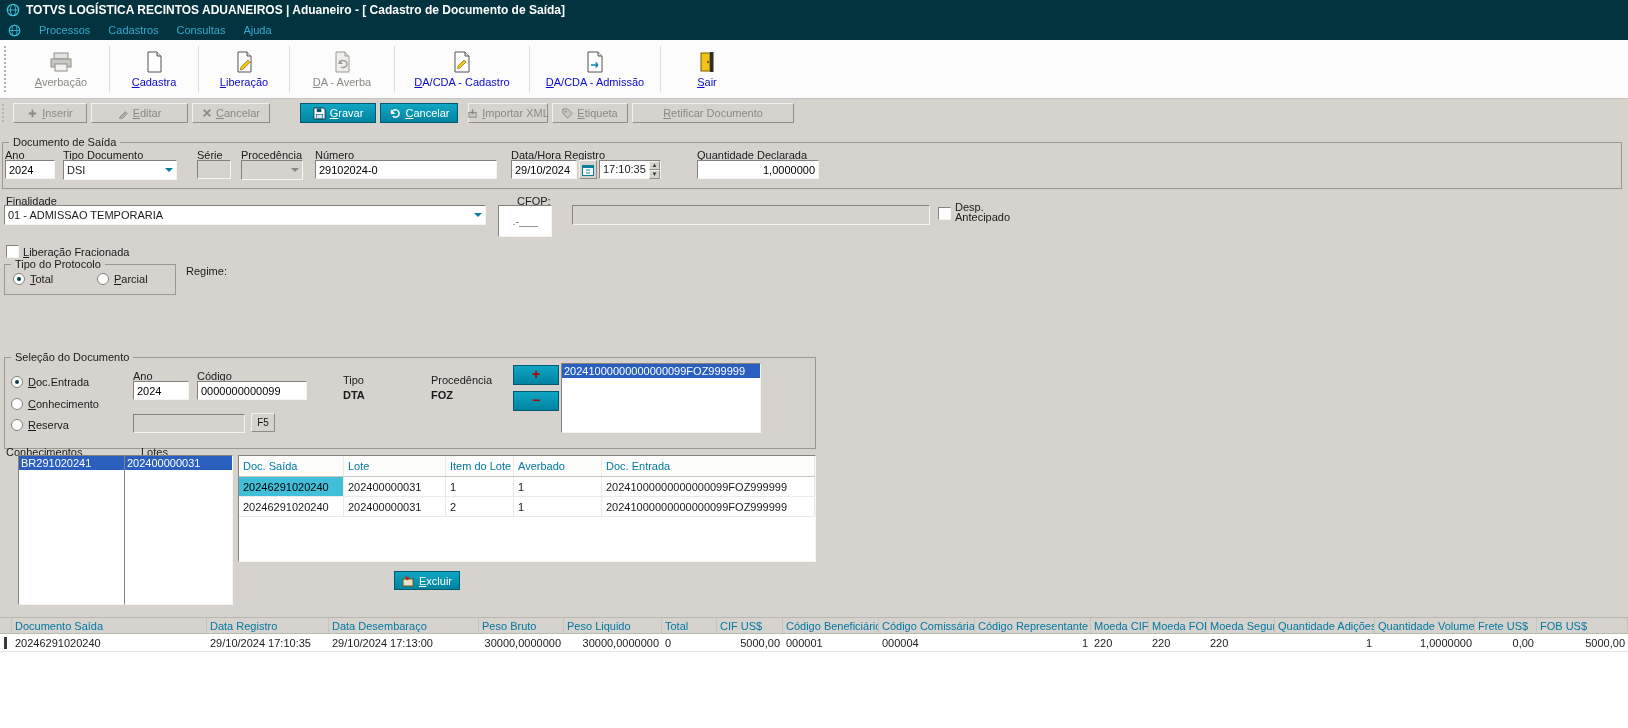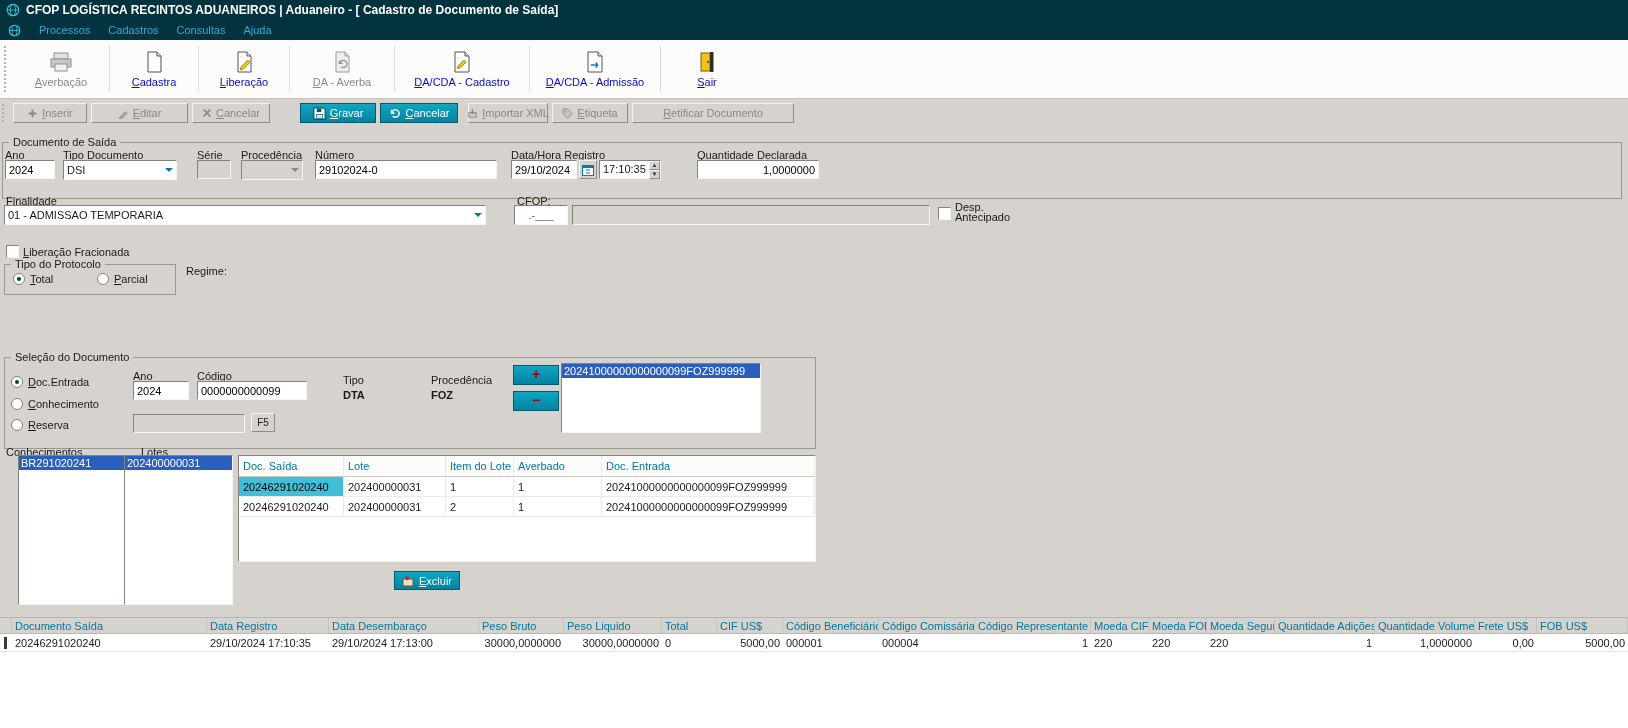--- a/index.html
+++ b/index.html
@@ -124,21 +124,21 @@
 <body>
 
 <div class="titlebar">
   <span>
     <svg width="14" height="14" viewBox="0 0 16 16">
         <circle cx="8" cy="8" r="6.5" fill="none" stroke="#3ec1dc" stroke-width="1.4"></circle>
         <ellipse cx="8" cy="8" rx="3" ry="6.5" fill="none" stroke="#3ec1dc" stroke-width="1"></ellipse>
         <line x1="1.5" y1="8" x2="14.5" y2="8" stroke="#3ec1dc" stroke-width="1"></line>
       </svg>
   </span>
-  <span>CFOP LOGÍSTICA RECINTOS ADUANEIROS | Aduaneiro - [ Cadastro de Documento de Saída]</span>
+  <span>TOTVS LOGÍSTICA RECINTOS ADUANEIROS | Aduaneiro - [ Cadastro de Documento de Saída]</span>
 </div>
 
 <div class="menubar">
   <span>
     <svg width="13" height="13" viewBox="0 0 16 16">
         <circle cx="8" cy="8" r="6.5" fill="none" stroke="#3ec1dc" stroke-width="1.4"></circle>
         <ellipse cx="8" cy="8" rx="3" ry="6.5" fill="none" stroke="#3ec1dc" stroke-width="1"></ellipse>
         <line x1="1.5" y1="8" x2="14.5" y2="8" stroke="#3ec1dc" stroke-width="1"></line>
       </svg>
   </span>
@@ -301,21 +301,21 @@
             <circle cx="4" cy="4" r="1" fill="#8b8984"></circle>
           </svg>
         </span>
       <span class="hk">Etiqueta</span>
     </div>
     <div class="abtn disabled" style="width:162px">
       <span class="hk">Retificar Documento</span>
     </div>
   </div>
 
-  <div class="gbox" style="left:2px; top:43px; width:1620px; height:57px">
+  <div class="gbox" style="left:2px; top:43px; width:1620px; height:47px">
     <span class="glabel">Documento de Saída</span>
 
     <span class="flabel" style="left:2px; top:6px">Ano</span>
     <input class="tbx" style="left: 2px; top: 17px; width: 50px;" value="2024">
 
     <span class="flabel" style="left:60px; top:6px">Tipo Documento</span>
     <div class="combo" style="left:60px; top:17px; width:114px">
       <span class="combo-text">DSI</span>
       <span class="combo-btn">
           <i class="tri"></i>
@@ -362,21 +362,21 @@
 
   <span class="flabel" style="left:6px; top:96px">Finalidade</span>
   <div class="combo" style="left:4px; top:106px; width:482px">
     <span class="combo-text">01 - ADMISSAO TEMPORARIA</span>
     <span class="combo-btn">
         <i class="tri"></i>
       </span>
   </div>
 
   <span class="flabel" style="left:517px; top:96px">CFOP:</span>
-  <input class="tbx" style="left: 514px; top: 106px; width: 54px; height: 20px; color: rgb(110, 108, 102); text-align: center;" value=".-___">
+  <input class="tbx" style="left: 498px; top: 106px; width: 54px; height: 32px; color: rgb(110, 108, 102); text-align: center;" value=".-___">
   <input class="tbx dis" style="left: 572px; top: 106px; width: 358px; height: 20px;" value="">
 
   <span class="cb" style="left:938px; top:108px"></span>
   <span class="flabel" style="left:955px; top:103px; line-height:10px">
     <span>Desp.</span><br>
     <span>Antecipado</span>
   </span>
 
   <span class="cb" style="left:6px; top:146px"></span>
   <span class="flabel hk" style="left:23px; top:147px">Liberação Fracionada</span>

